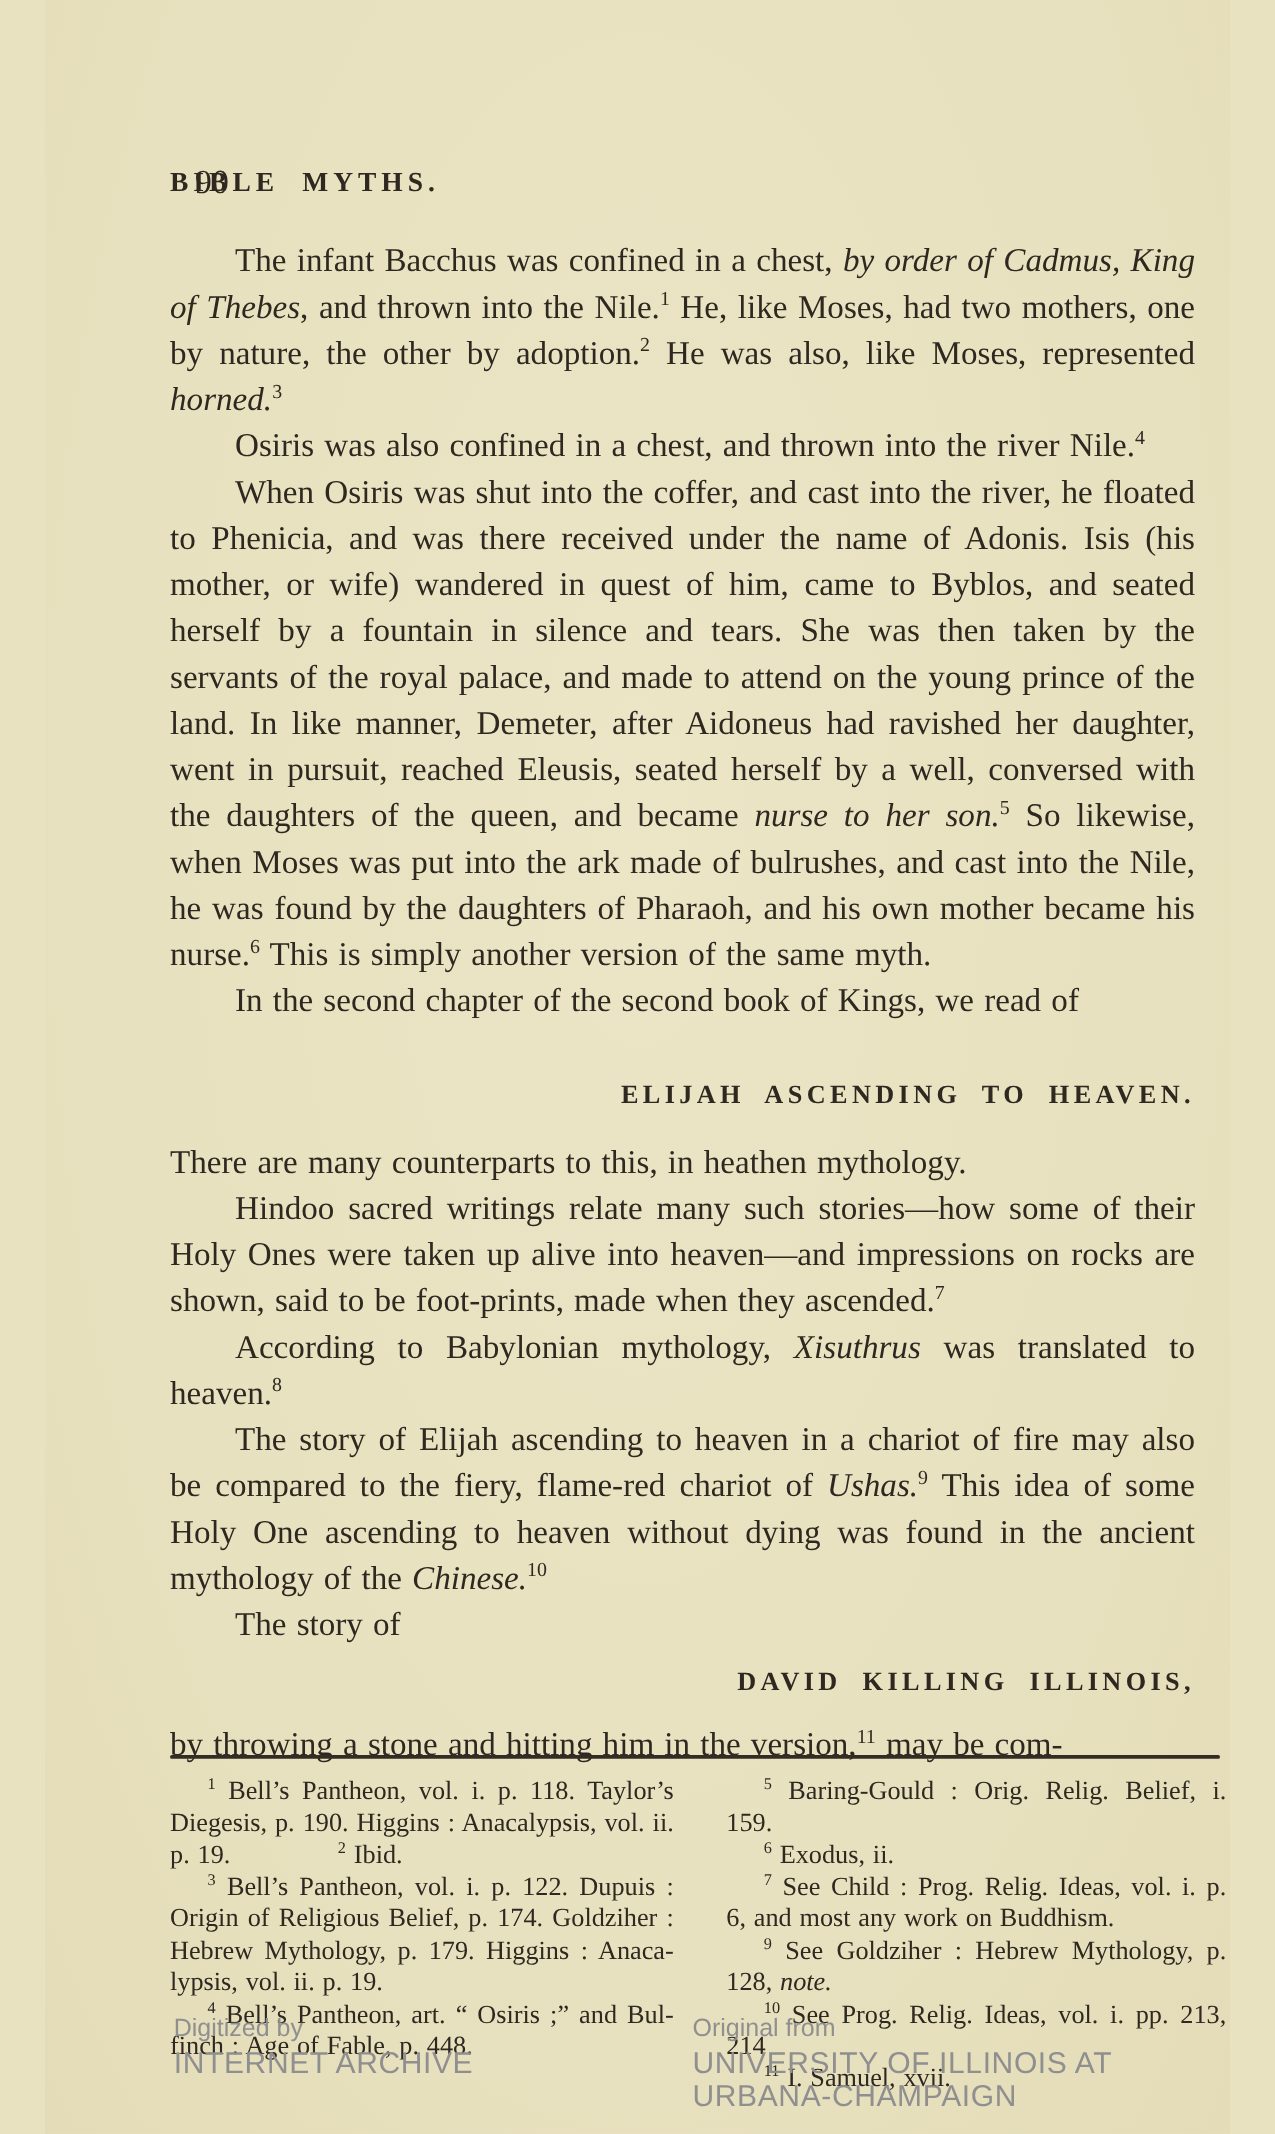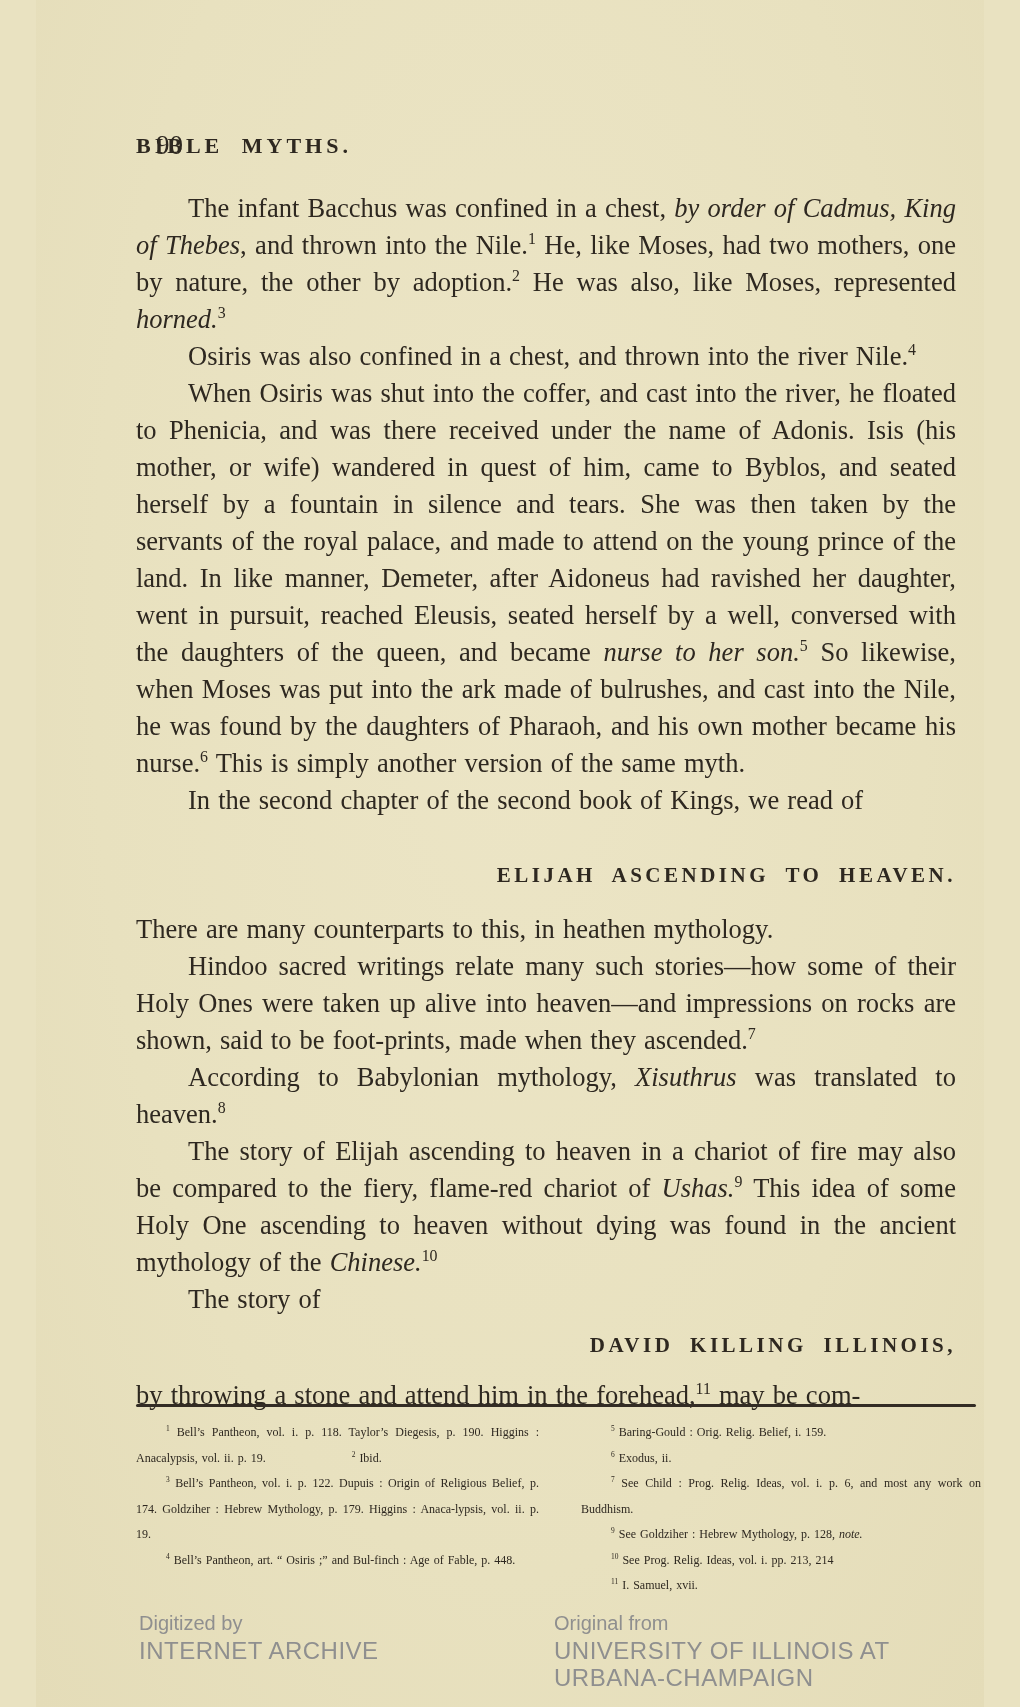--- a/index.html
+++ b/index.html
@@ -59,21 +59,21 @@
     position: absolute;
     top: 1404px; left: 100px; width: 840px; height: 3px;
     background: #332c24; border-radius: 2px;
   }
   .footnotes {
     position: absolute;
     top: 1420px; left: 100px; width: 845px;
     display: flex;
   }
   .fn-col {
-    font-size: 12px; line-height: 25.5px;
+    font-size: 21px; line-height: 25.5px;
     text-align: justify; word-spacing: 1px;
   }
   .fn-left  { width: 403px; margin-right: 42px; }
   .fn-right { width: 400px; }
   .fn-col p { margin: 0; text-indent: 30px; }
   .fn-col sup { font-size: 62%; line-height: 0; }
   .fn-col em { font-style: italic; margin-top: 24px; }
   .fn-gap { display: inline-block; width: 86px; }
 
   
@@ -103,21 +103,21 @@
       <p class="indent"><span>Osiris was also confined in a chest, and thrown into the river Nile.</span><sup>4</sup></p>
       <p class="indent"><span>When Osiris was shut into the coffer, and cast into the river, he floated to Phenicia, and was there received under the name of Adonis.  Isis (his mother, or wife) wandered in quest of him, came to Byblos, and seated herself by a fountain in silence and tears.  She was then taken by the servants of the royal palace, and made to attend on the young prince of the land.  In like manner, Demeter, after Aidoneus had ravished her daughter, went in pursuit, reached Eleusis, seated herself by a well, conversed with the daughters of the queen, and became </span><em>nurse to her son.</em><sup>5</sup><span>  So likewise, when Moses was put into the ark made of bulrushes, and cast into the Nile, he was found by the daughters of Pharaoh, and his own mother became his nurse.</span><sup>6</sup><span>  This is simply another version of the same myth.</span></p>
       <p class="indent"><span>In the second chapter of the second book of Kings, we read of</span></p>
       <p class="display-heading heading-spaced">ELIJAH ASCENDING TO HEAVEN.</p>
       <p><span>There are many counterparts to this, in heathen mythology.</span></p>
       <p class="indent"><span>Hindoo sacred writings relate many such stories—how some of their Holy Ones were taken up alive into heaven—and impressions on rocks are shown, said to be foot-prints, made when they ascended.</span><sup>7</sup></p>
       <p class="indent"><span>According to Babylonian mythology, </span><em>Xisuthrus</em><span> was translated to heaven.</span><sup>8</sup></p>
       <p class="indent"><span>The story of Elijah ascending to heaven in a chariot of fire may also be compared to the fiery, flame-red chariot of </span><em>Ushas.</em><sup>9</sup><span>  This idea of some Holy One ascending to heaven without dying was found in the ancient mythology of the </span><em>Chinese.</em><sup>10</sup></p>
       <p class="indent"><span>The story of</span></p>
       <p class="display-heading heading-tight">DAVID KILLING ILLINOIS,</p>
-      <p><span>by throwing a stone and attend him in the forehead,</span><sup>11</sup><span> may be com-</span></p>
+      <p><span>by throwing a stone and hitting him in the version,</span><sup>11</sup><span> may be com-</span></p>
     </div>
 
   <div class="footnote-rule"></div>
 
   <div class="footnotes">
     <div class="fn-col fn-left" id="fn-left">
         <p><sup>1</sup><span> Bell’s Pantheon, vol. i. p. 118.  Taylor’s Diegesis, p. 190.  Higgins : Anacalypsis, vol. ii. p. 19.</span><span class="fn-gap"></span><sup>2</sup><span> Ibid.</span></p>
         <p><sup>3</sup><span> Bell’s Pantheon, vol. i. p. 122.  Dupuis : Origin of Religious Belief, p. 174.  Goldziher : Hebrew Mythology, p. 179.  Higgins : Anaca-lypsis, vol. ii. p. 19.</span></p>
         <p><sup>4</sup><span> Bell’s Pantheon, art. “ Osiris ;” and Bul-finch : Age of Fable, p. 448.</span></p>
       </div>

